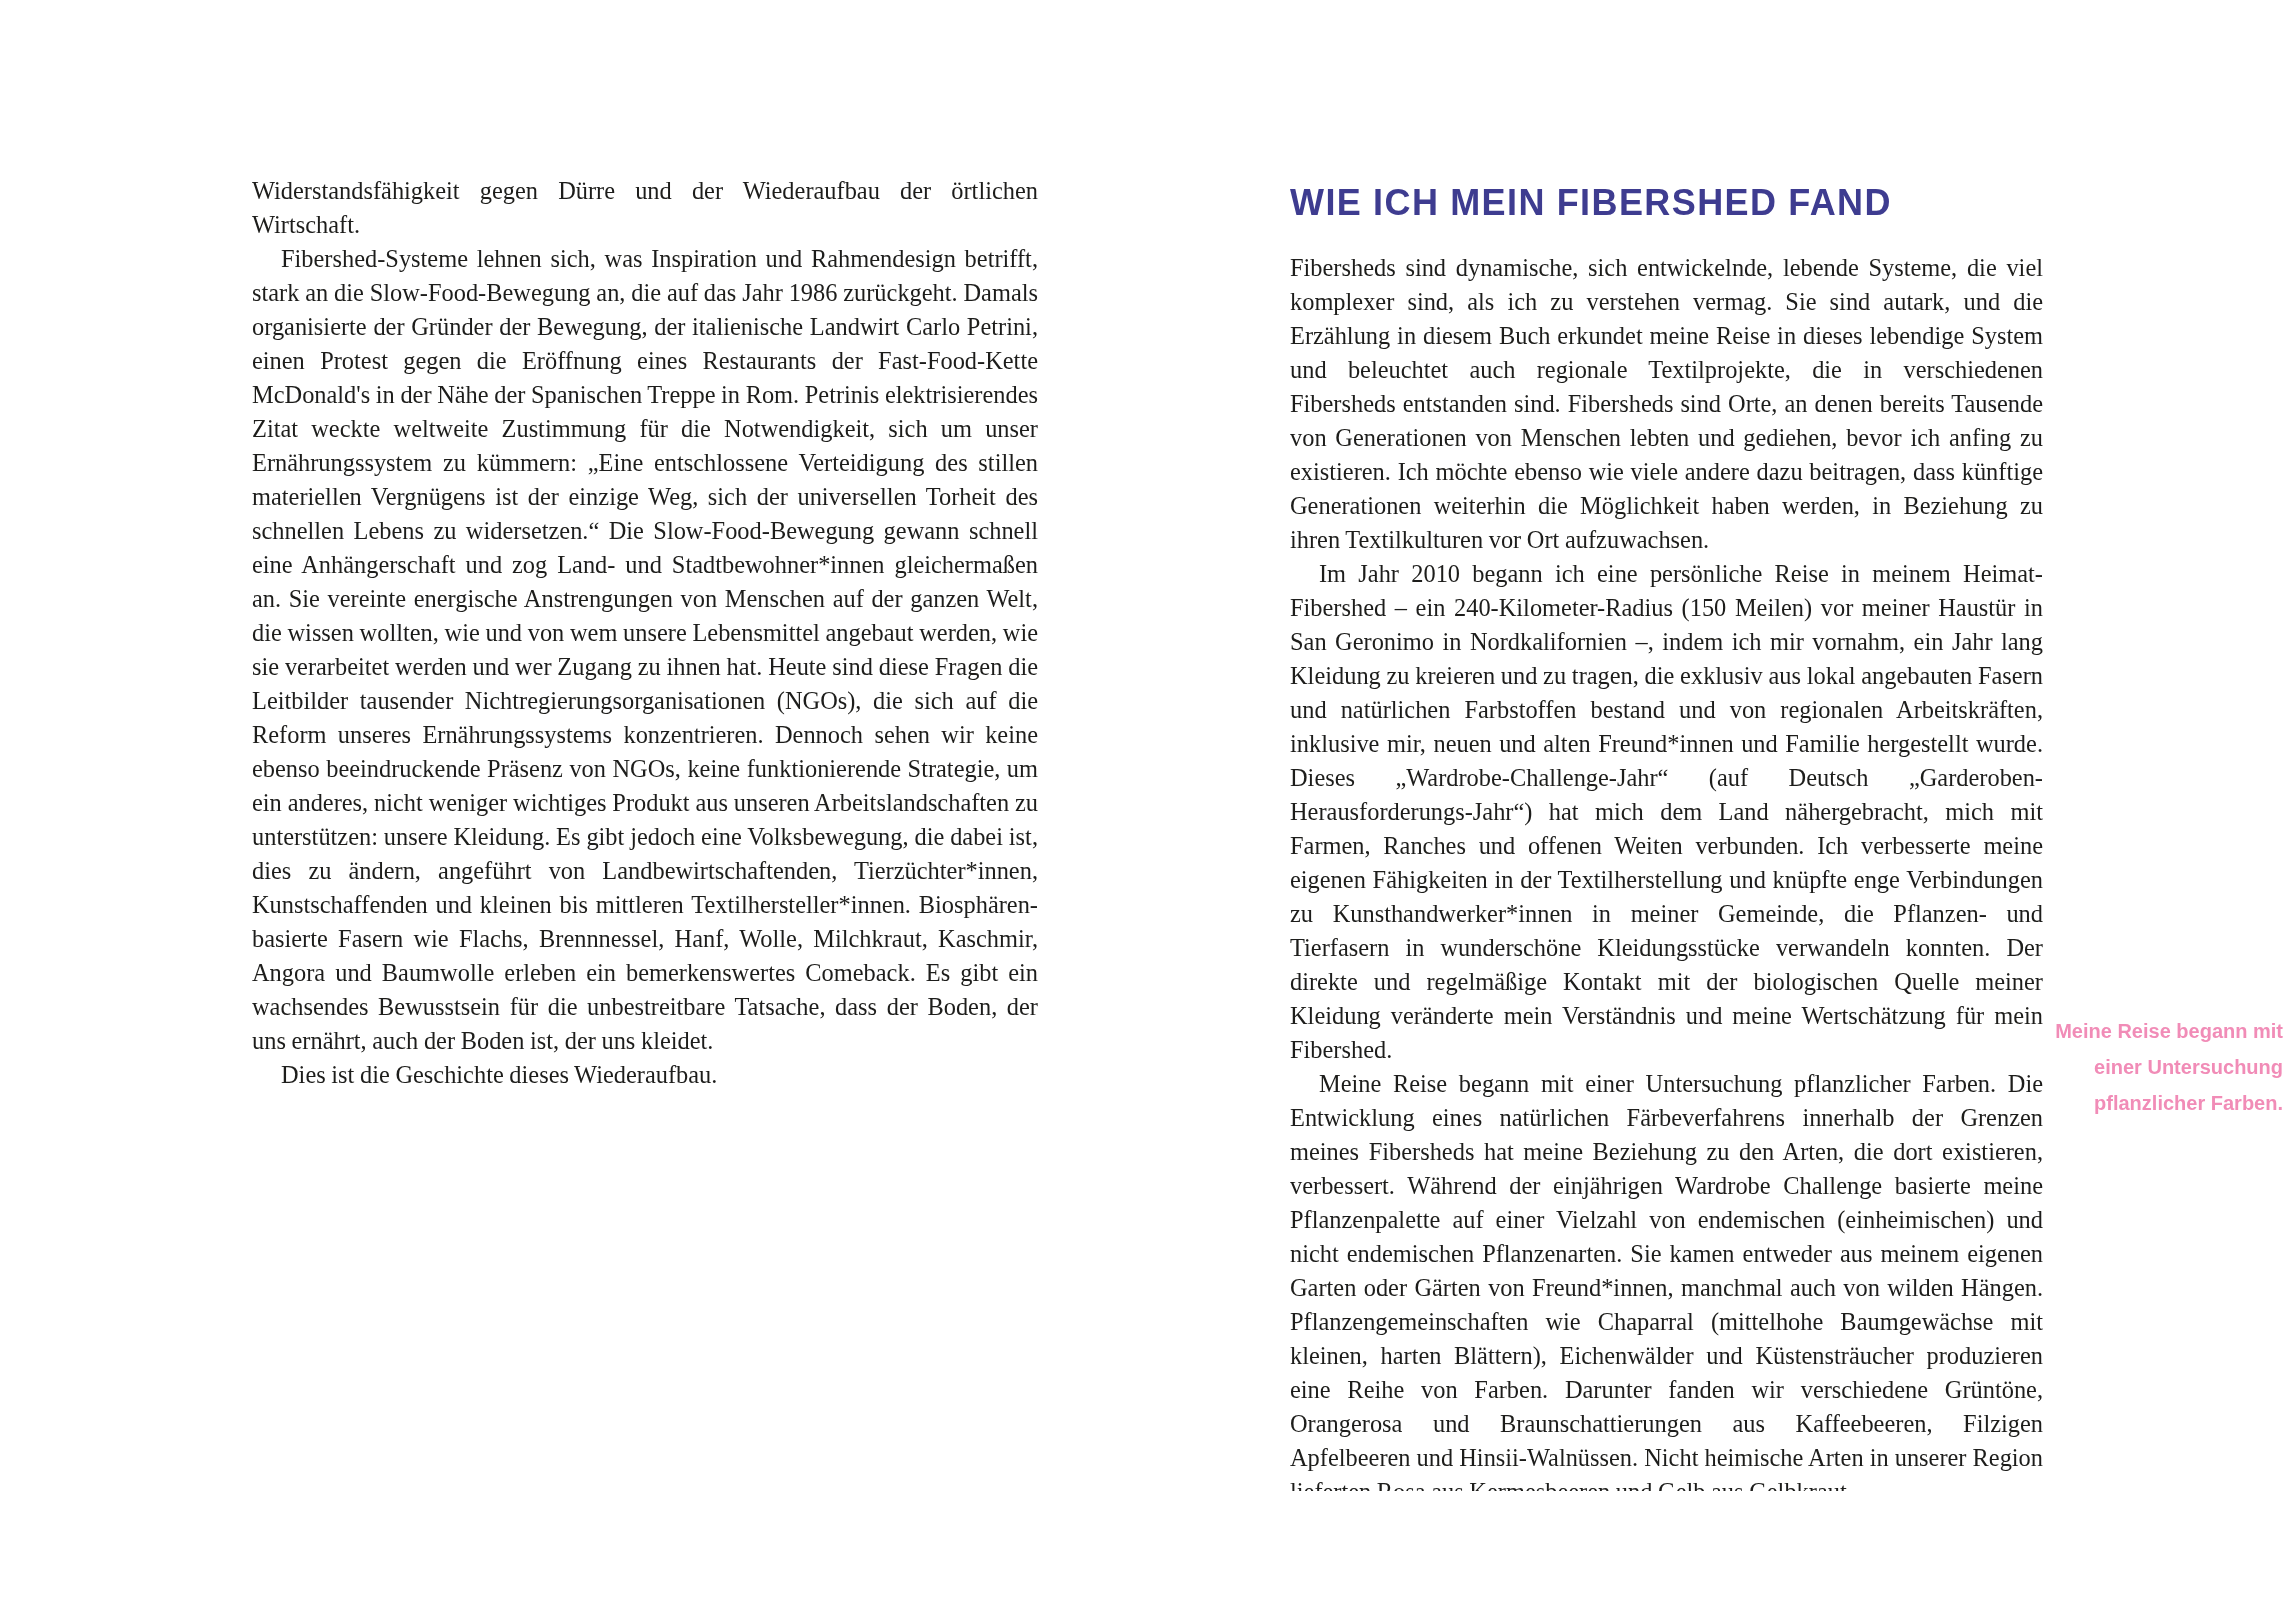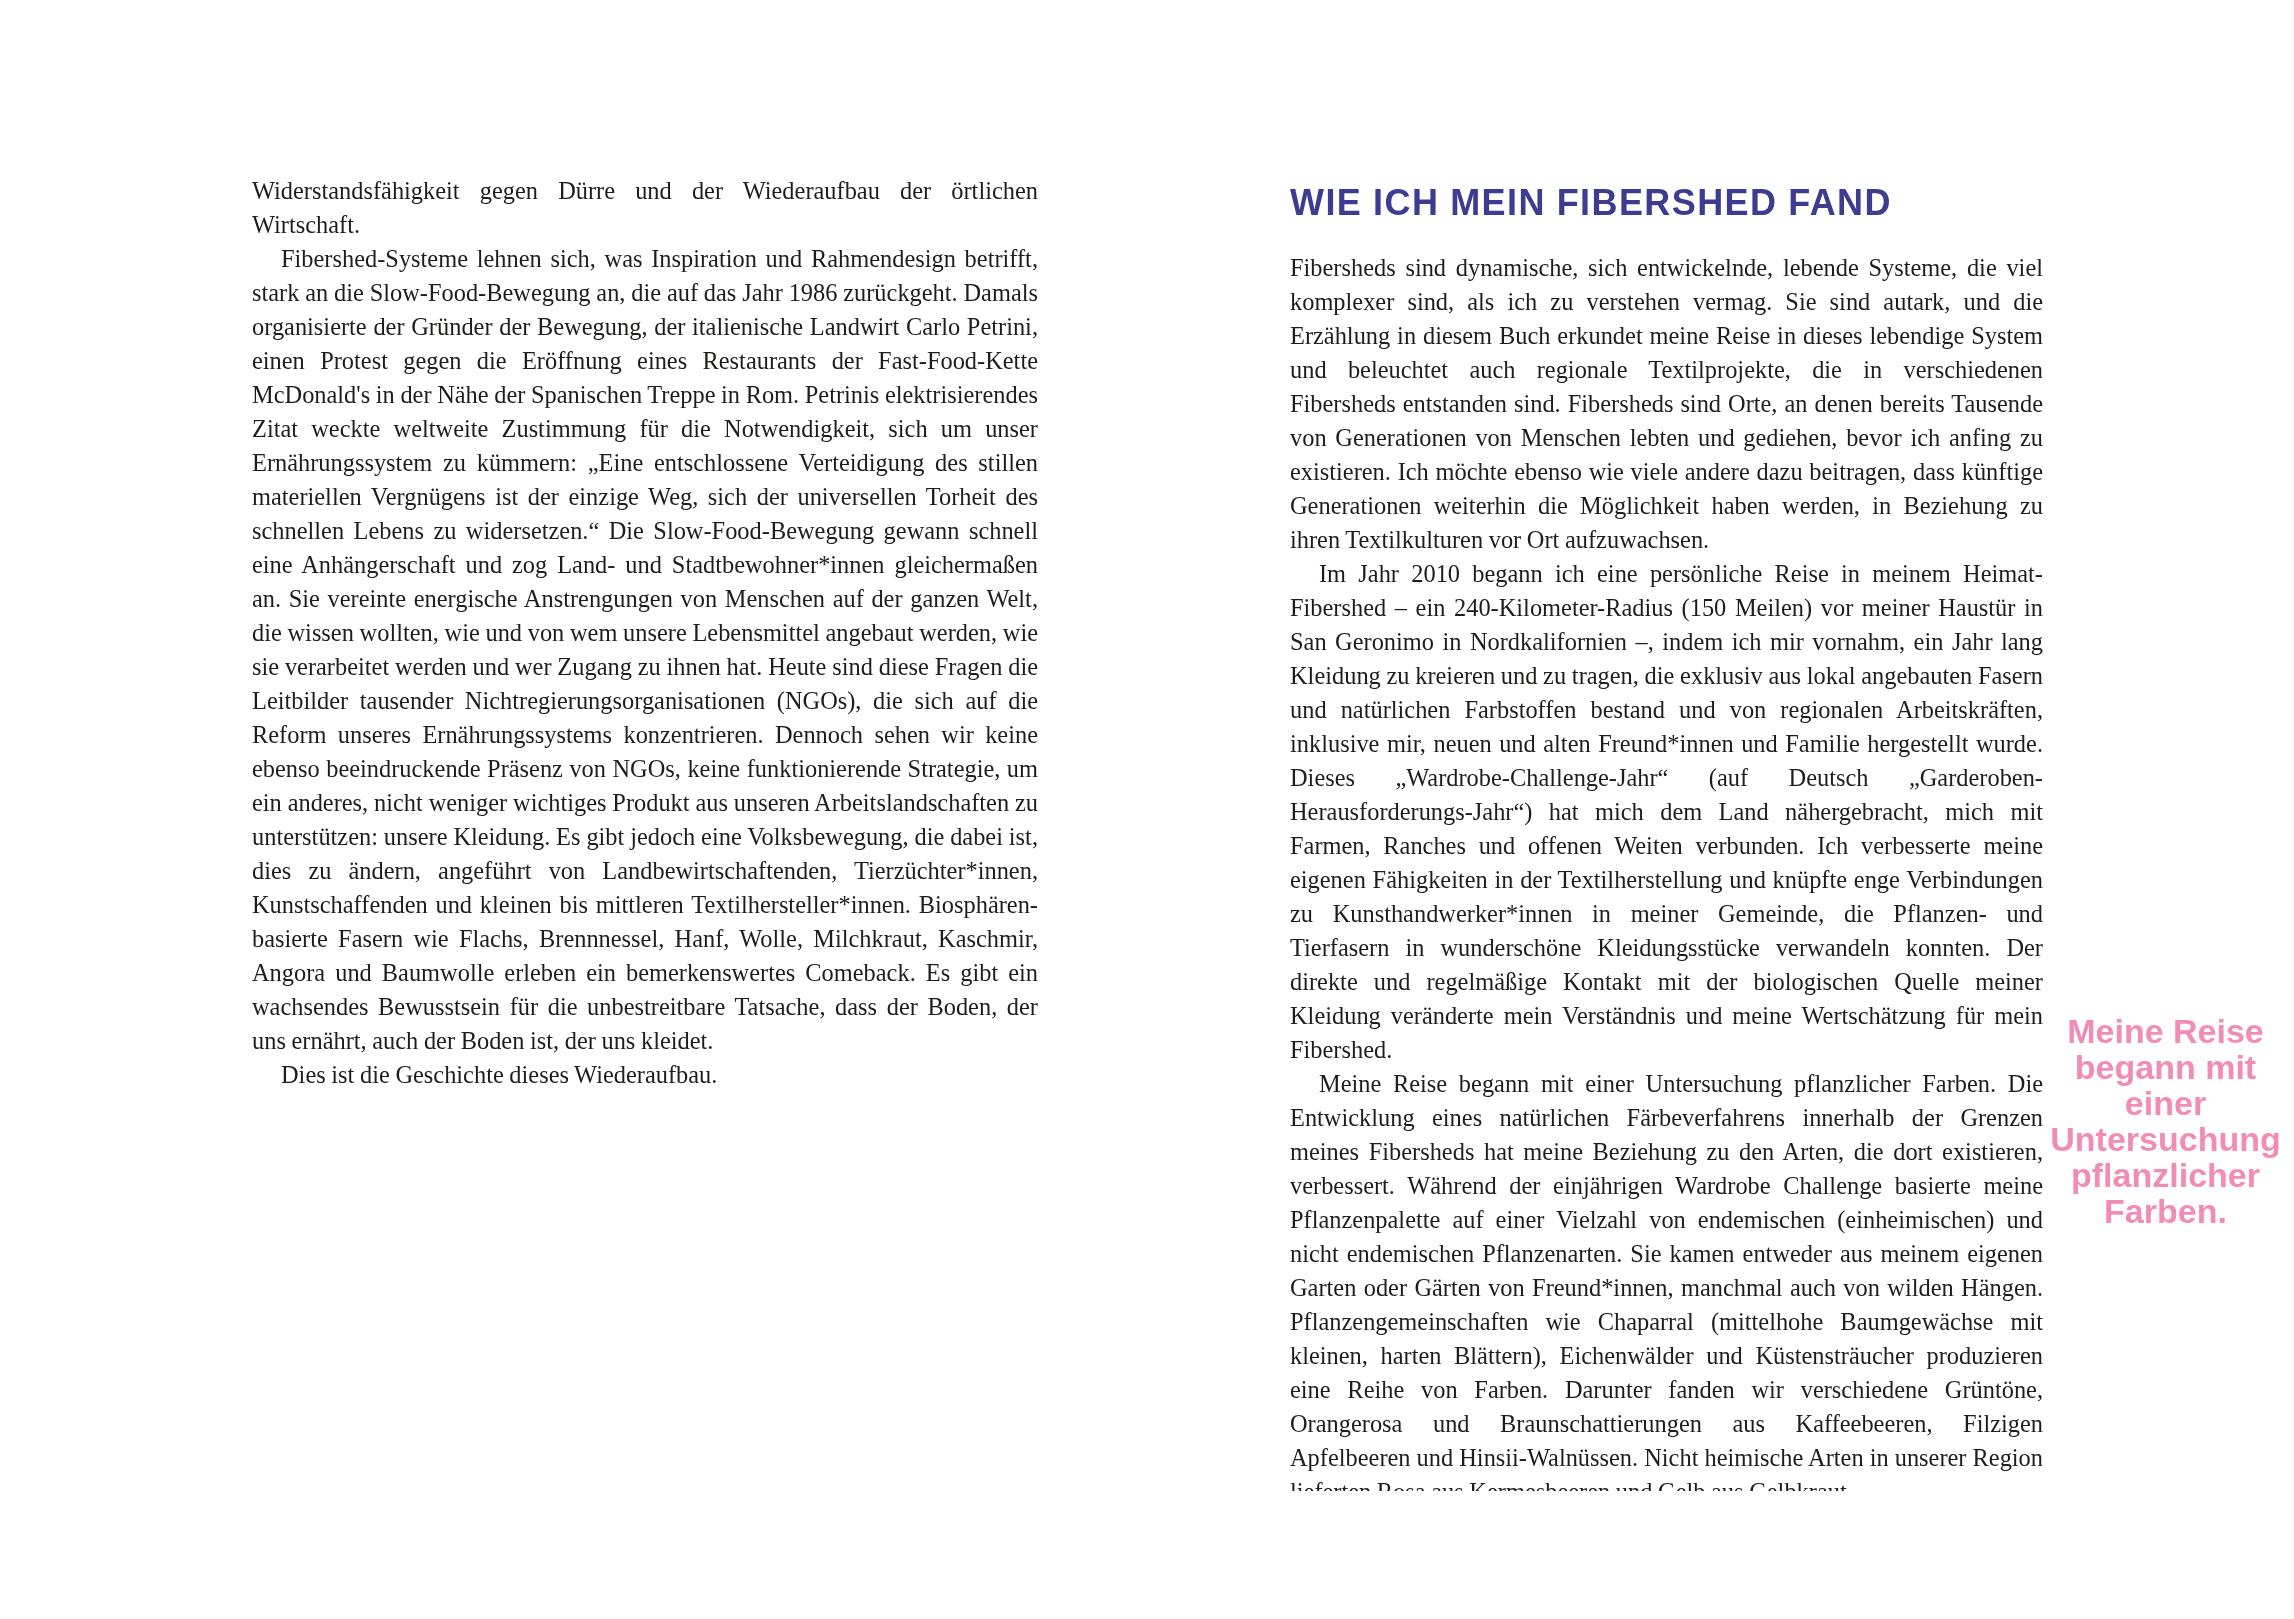--- a/index.html
+++ b/index.html
@@ -47,24 +47,24 @@
     margin: 8px 0 27px 0;
     text-align: left;
   }
   .margin-note {
     position: absolute;
     left: 2048px;
     top: 1013px;
     width: 235px;
     font-family: "Liberation Sans", sans-serif;
     font-weight: bold;
-    font-size: 34px;
+    font-size: 20px;
     line-height: 36px;
     color: #f18cb7;
-    text-align: center;
+    text-align: right;
   }
   .pagenum {
     position: absolute;
     top: 1537px;
     font-family: "Liberation Sans", sans-serif;
     font-weight: bold;
     font-size: 14px;
     color: #3a3a3a;
   }
   .pagenum-left  { left: 198px; }

